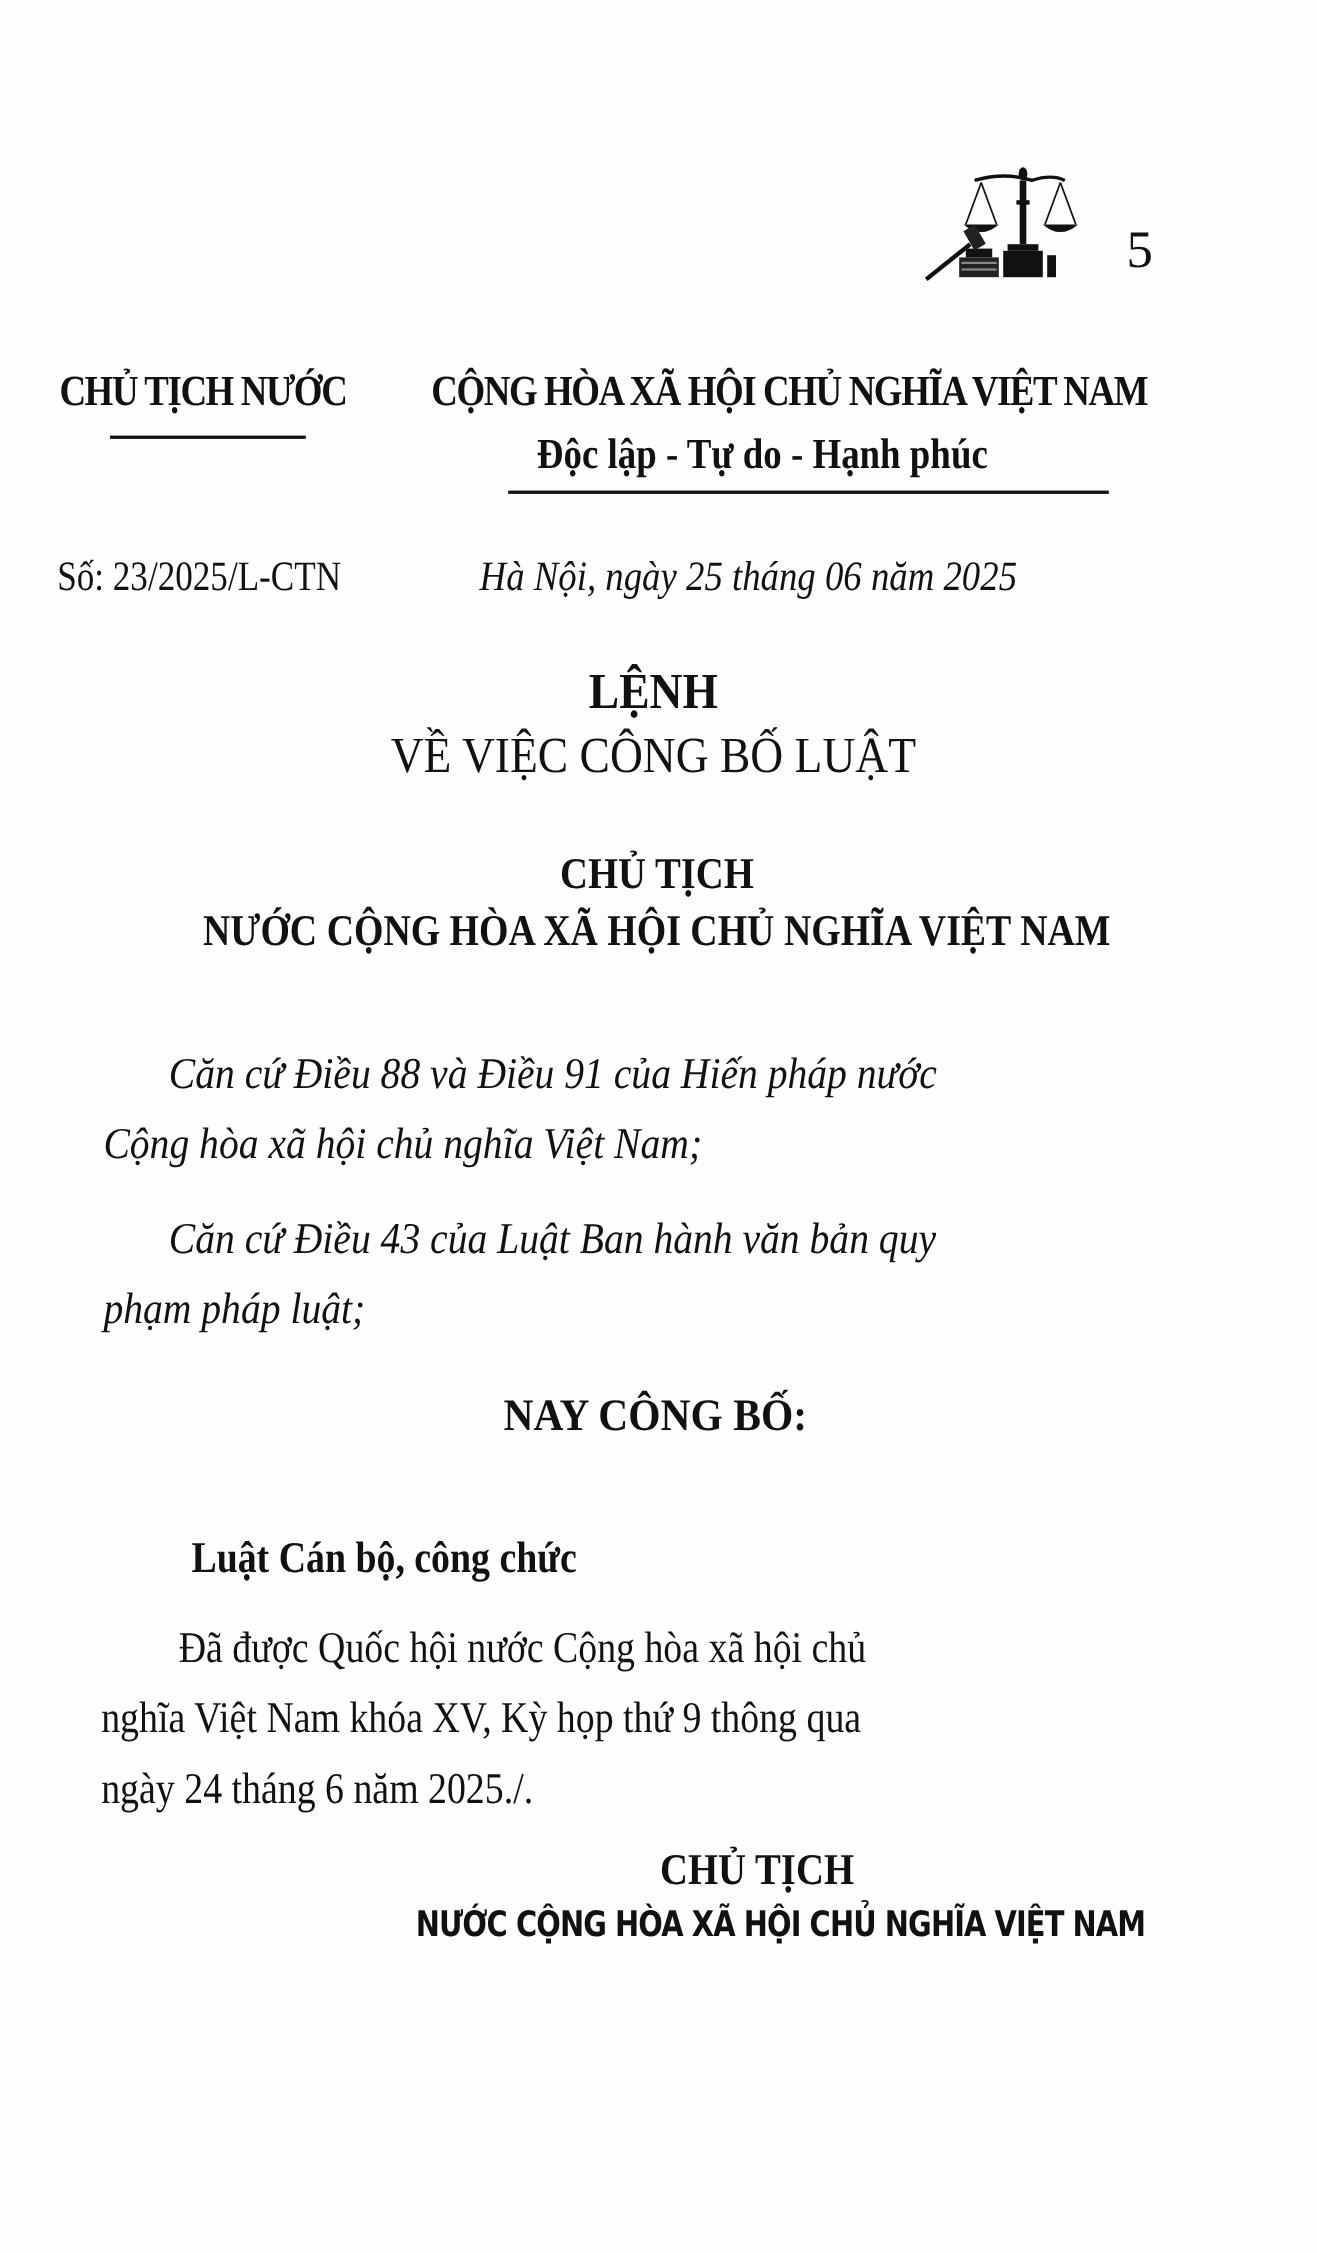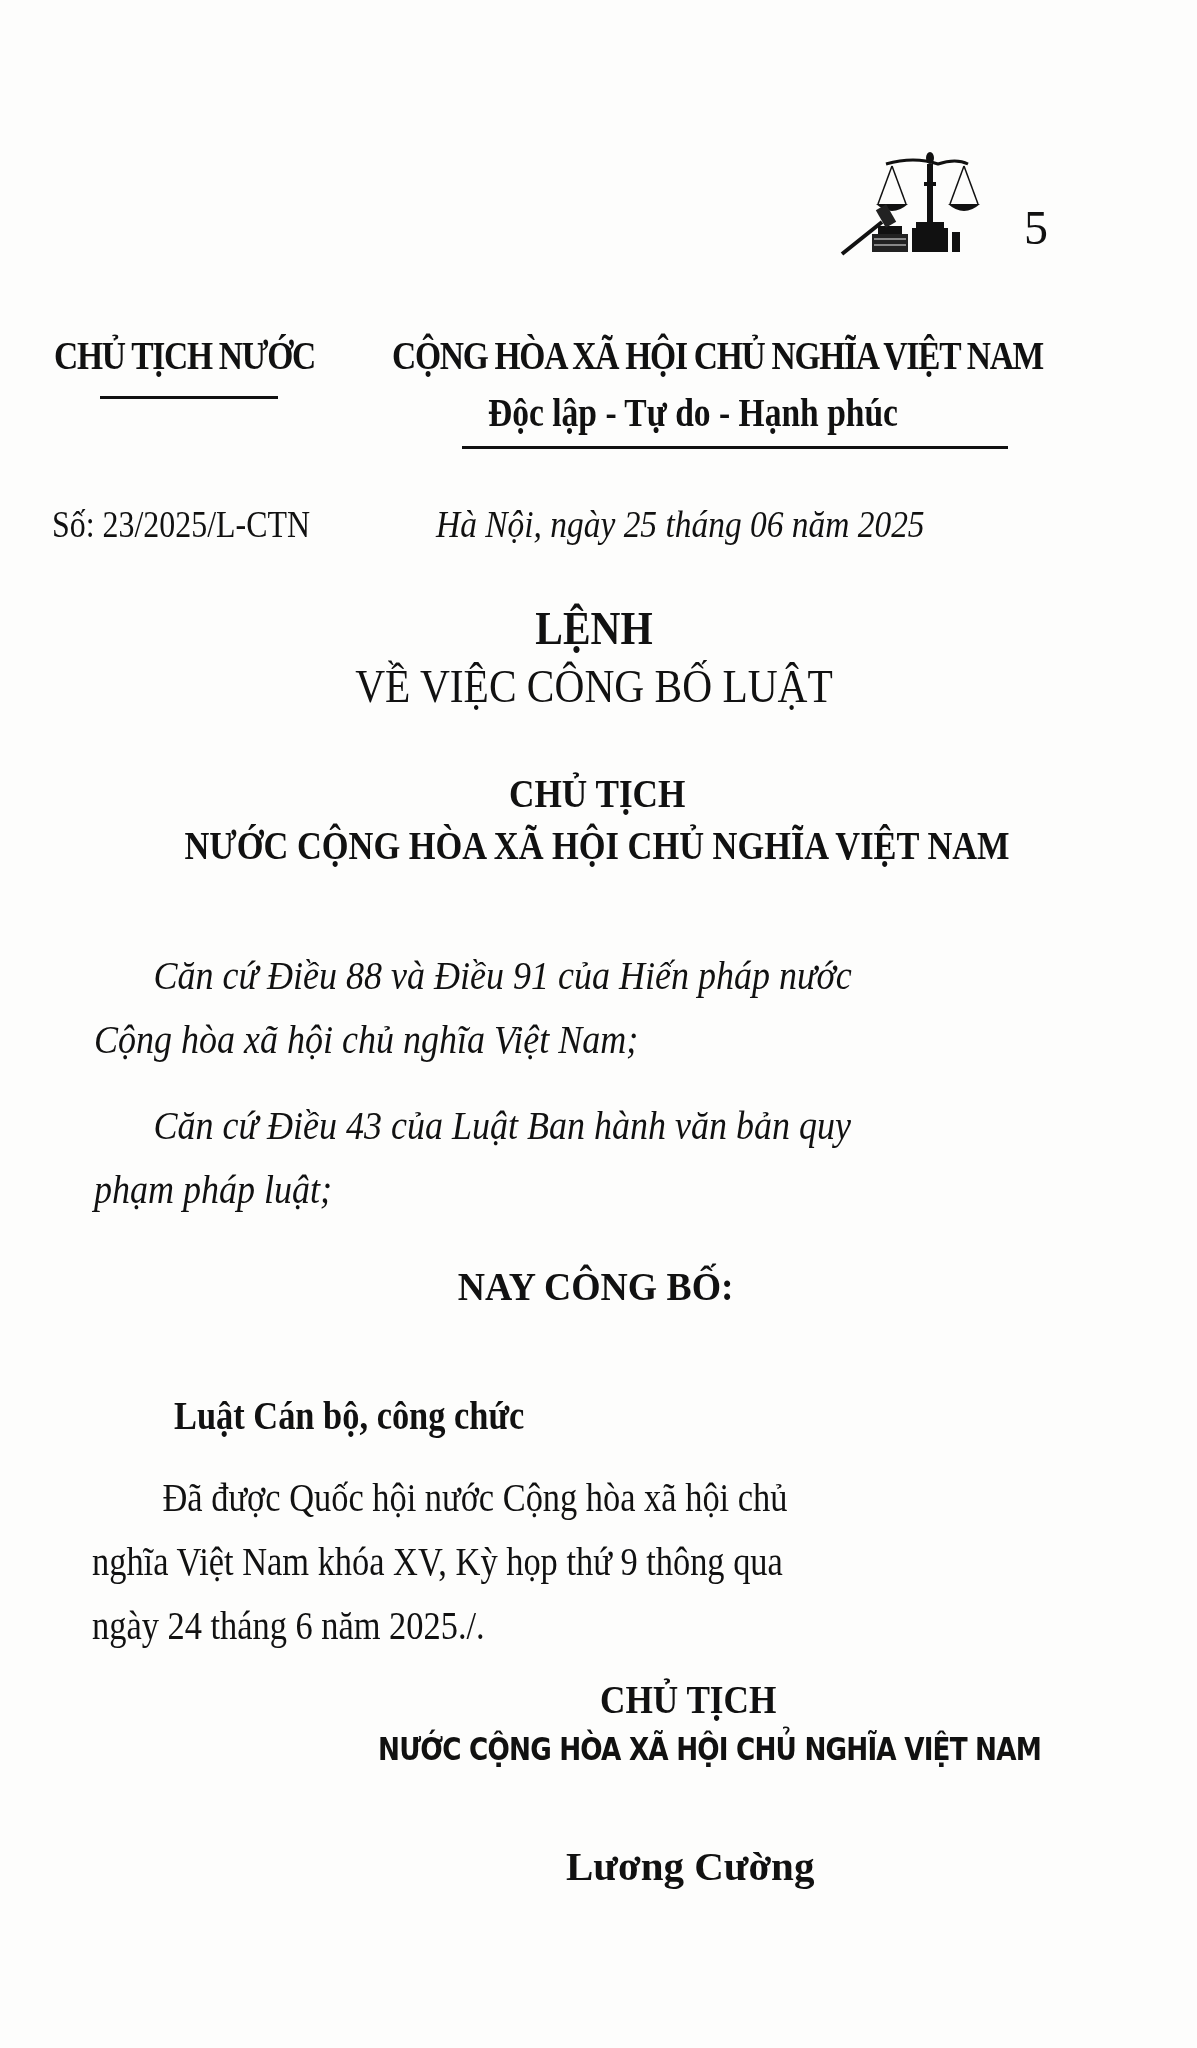--- a/index.html
+++ b/index.html
@@ -282,15 +282,14 @@
 
   <div class="law-title">Luật Cán bộ, công chức</div>
   <div class="passage">
     <div class="indent">Đã được Quốc hội nước Cộng hòa xã hội chủ</div>
     <div>nghĩa Việt Nam khóa XV, Kỳ họp thứ 9 thông qua</div>
     <div>ngày 24 tháng 6 năm 2025./.</div>
   </div>
 
   <div class="sig-title">CHỦ TỊCH</div>
   <div class="sig-org">NƯỚC CỘNG HÒA XÃ HỘI CHỦ NGHĨA VIỆT NAM</div>
-  <div class="sig-name">Lương Cường</div>
 
 </div>
 
 </body></html>

